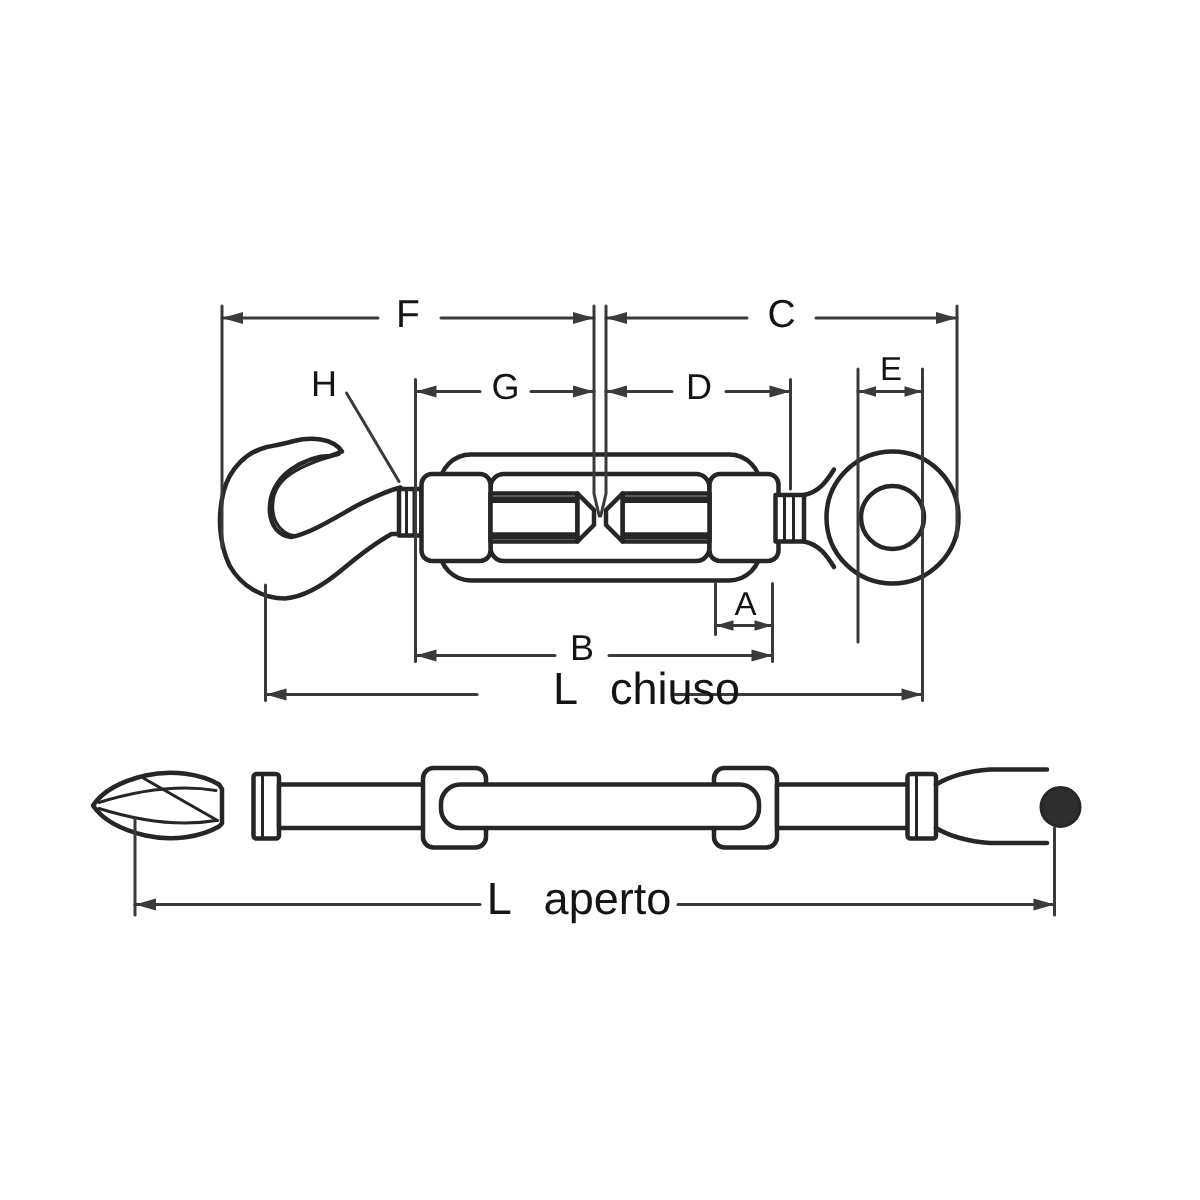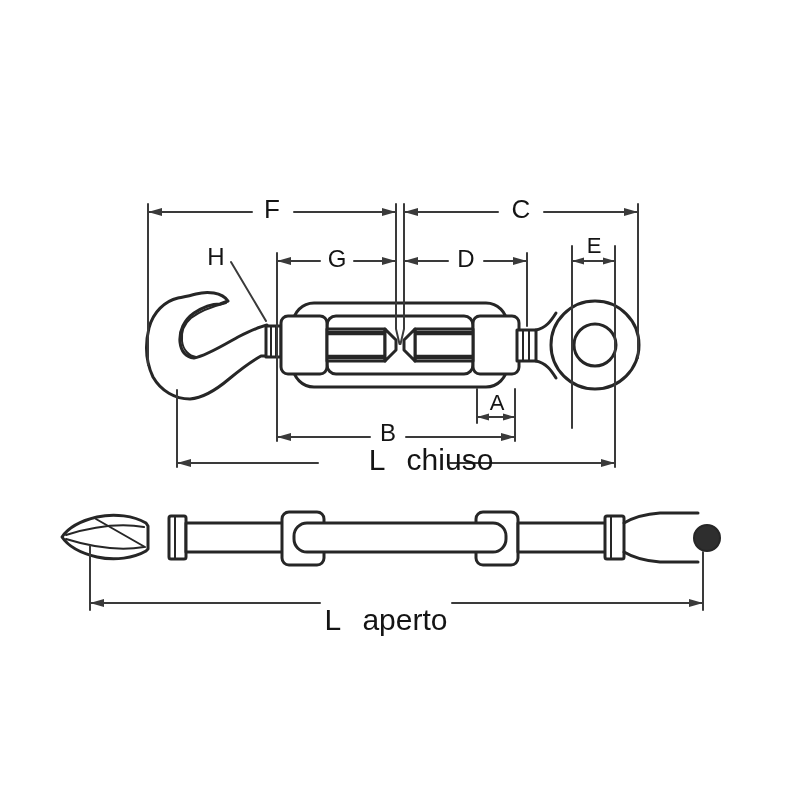--- a/index.html
+++ b/index.html
@@ -182,14 +182,14 @@
 
   <div class="lbl sz26" style="left:272px;top:209px;">F</div>
   <div class="lbl sz26" style="left:521px;top:209px;">C</div>
   <div class="lbl sz24" style="left:337px;top:259px;">G</div>
   <div class="lbl sz24" style="left:466px;top:259px;">D</div>
   <div class="lbl sz22" style="left:594px;top:246px;">E</div>
   <div class="lbl sz24" style="left:216px;top:257px;">H</div>
   <div class="lbl sz22" style="left:497px;top:403px;">A</div>
   <div class="lbl sz24" style="left:388px;top:433px;">B</div>
   <div class="lbl len" style="left:384px;top:460px;margin-left:47px;">L chiuso</div>
-  <div class="lbl len" style="left:386px;top:600px;margin-top:20px;">L aperto</div>
+  <div class="lbl len" style="left:386px;top:600px;">L aperto</div>
 </div>
 
 </body></html>

